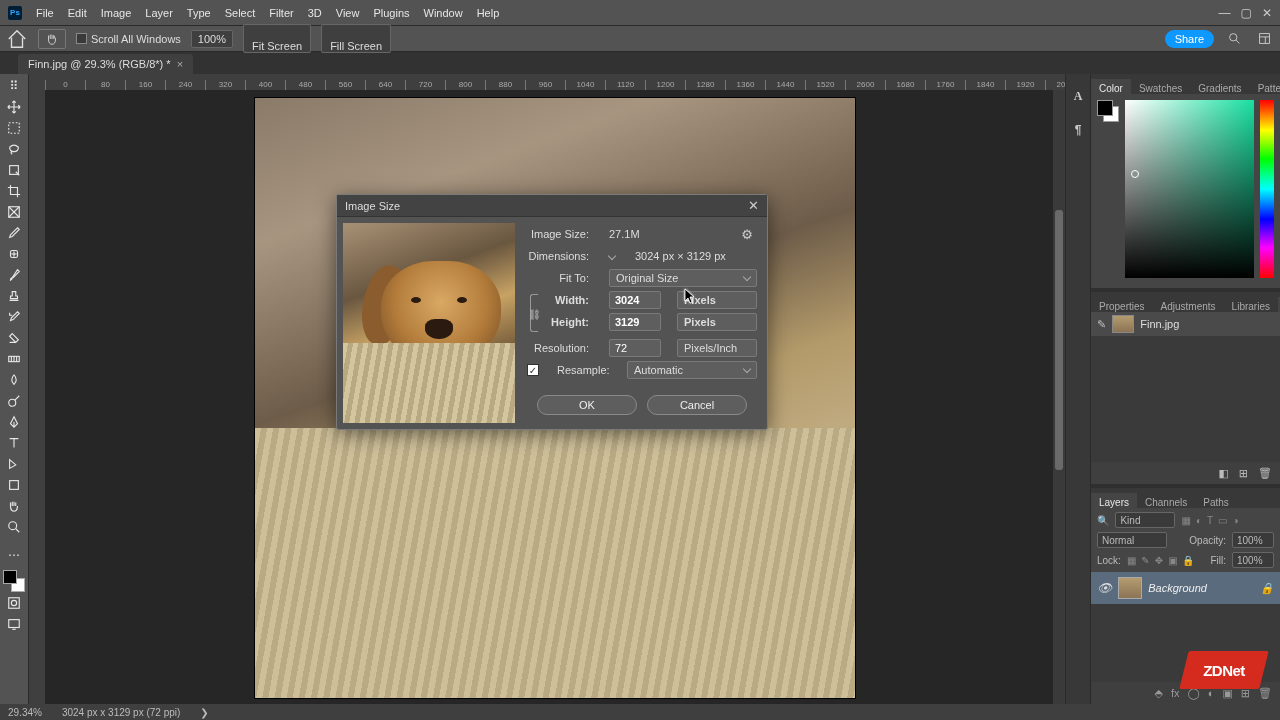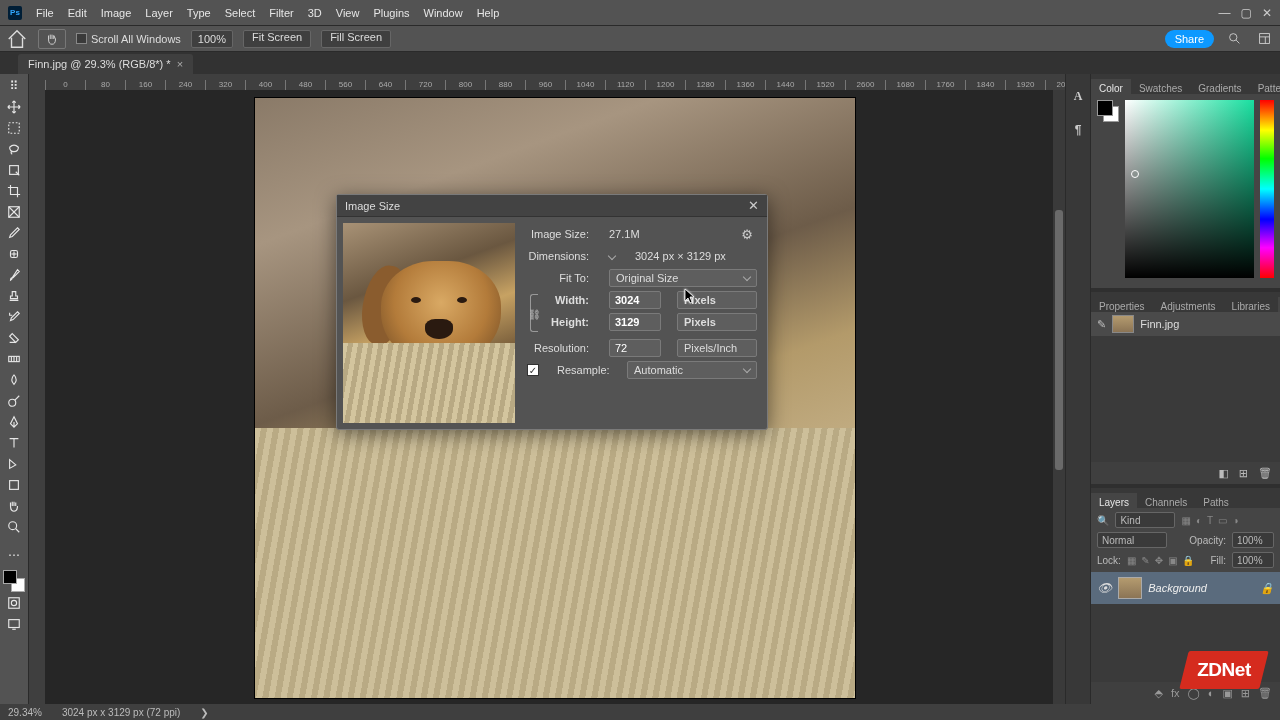--- a/index.html
+++ b/index.html
@@ -11,21 +11,21 @@
 .menubar .menu-item { font-size: 11px; color: #e6e6e6; cursor: pointer; }
 .window-controls { margin-left: auto; display: flex; gap: 10px; }
 .window-controls span { font-size: 12px; color: #ccc; cursor: pointer; }
 
 
 .optionsbar { height: 26px; background: #535353; display: flex; align-items: center; padding: 0 6px; gap: 10px; border-bottom: 1px solid #2a2a2a; }
 .tool-ico { width: 22px; height: 20px; display: flex; align-items: center; justify-content: center; }
 .tool-box-ico { width: 28px; height: 20px; border: 1px solid #777; display: flex; align-items: center; justify-content: center; border-radius: 2px; }
 .opt-checkbox { display: flex; align-items: center; gap: 4px; font-size: 11px; color: #ddd; }
 .opt-input { background: #3f3f3f; border: 1px solid #666; height: 18px; padding: 0 6px; font-size: 11px; color: #ddd; display: flex; align-items: center; border-radius: 2px; }
-.opt-btn { background: #3f3f3f; border: 1px solid #666; height: 18px; padding: 0 8px; font-size: 11px; color: #ddd; display: flex; align-items: flex-start; border-radius: 2px; }
+.opt-btn { background: #3f3f3f; border: 1px solid #666; height: 29px; padding: 0 8px; font-size: 11px; color: #ddd; display: flex; align-items: flex-end; border-radius: 2px; }
 .share-btn { margin-left: auto; background: #0d99ff; color: #fff; font-size: 11px; height: 18px; padding: 0 10px; border-radius: 9px; display: flex; align-items: center; }
 .icon-btn { width: 20px; height: 20px; display: flex; align-items: center; justify-content: center; color: #ddd; }
 
 
 .doctab-row { height: 22px; background: #323232; display: flex; align-items: flex-end; padding-left: 18px; }
 .doctab { background: #3f3f3f; height: 20px; padding: 0 10px; font-size: 11px; color: #ddd; display: flex; align-items: center; gap: 6px; border-top-left-radius: 3px; border-top-right-radius: 3px; }
 .doctab .close { color: #aaa; font-size: 11px; }
 
 
 .main { display: flex; height: calc(720px - 26px - 26px - 22px - 16px); }
@@ -129,21 +129,21 @@
 .dialog-buttons { display: flex; gap: 10px; padding: 8px; justify-content: center; }
 .dlg-btn { width: 100px; height: 20px; border: 1px solid #8a8a8a; background: #5e5e5e; border-radius: 10px; display: flex; align-items: center; justify-content: center; font-size: 11px; color: #eee; }
 .dlg-btn.ok { }
 
 .cursor-arrow { position: absolute; top: 288px; left: 684px; width: 10px; height: 14px; pointer-events: none; z-index: 50; }
 .cursor-arrow svg { filter: drop-shadow(0 0 1px #fff); }
 
 
 .watermark { position: absolute; right: 12px; bottom: 28px; width: 88px; height: 44px; display: flex; align-items: center; justify-content: center; }
 .wm-bg { position: absolute; width: 80px; height: 38px; background: #d52b1e; transform: skewX(-14deg); border-radius: 2px; }
-.wm-text { position: relative; color: #fff; font-size: 19px; font-weight: 800; letter-spacing: -0.5px; }
+.wm-text { position: relative; color: #fff; font-size: 15px; font-weight: 800; letter-spacing: -0.5px; }
 </style>
 </head>
 <body>
 
 <div class="menubar">
   <div class="ps-logo">Ps</div>
   <span class="menu-item">File</span>
   <span class="menu-item">Edit</span>
   <span class="menu-item">Image</span>
   <span class="menu-item">Layer</span>
@@ -582,20 +582,28 @@
         </div>
         <div class="frow">
           <div class="fcheck">✓</div>
           <div style="width:56px;text-align:left;padding-left:2px;">Resample:</div>
           <div class="fselect" style="flex:1">
             <span>Automatic</span>
               <span class="caret"></span>
           </div>
         </div>
         <div style="flex:1"></div>
+        <div class="dialog-buttons">
+          <div class="dlg-btn ok">
+              <span>OK</span>
+            </div>
+          <div class="dlg-btn">
+              <span>Cancel</span>
+            </div>
+        </div>
       </div>
     </div>
   </div>
   <div class="cursor-arrow">
     <svg width="12" height="16" viewBox="0 0 12 16">
         <path d="M1 1 L1 13 L4 10 L6 15 L8 14 L6 9 L10 9 Z" fill="#000" stroke="#fff" stroke-width="0.8"></path>
       </svg>
   </div>
 </div>
 

